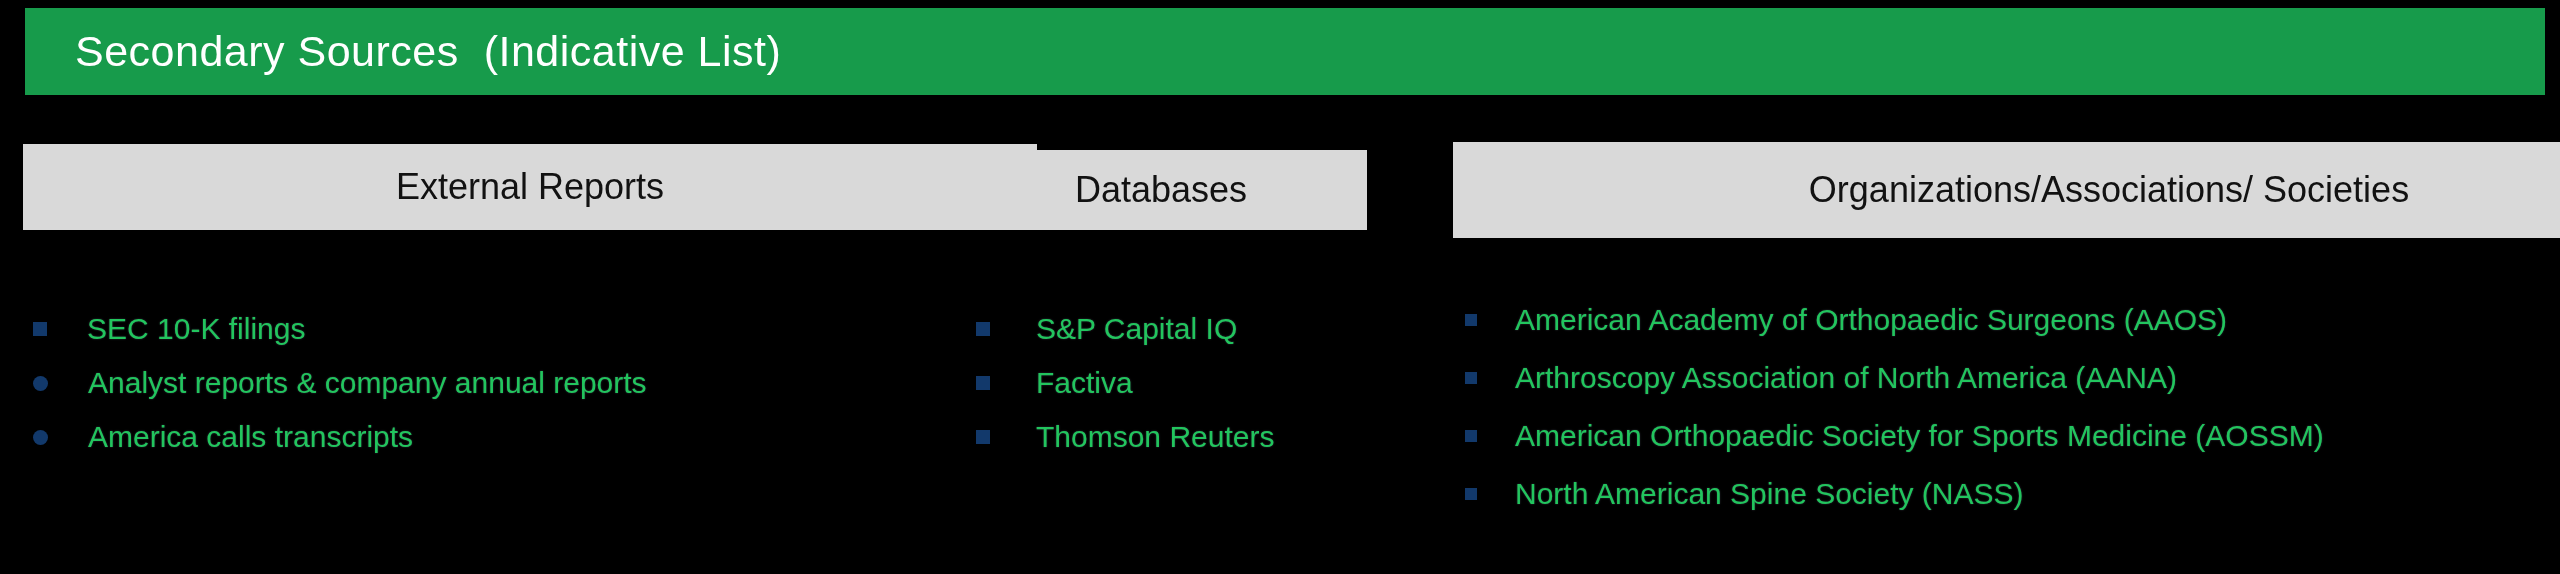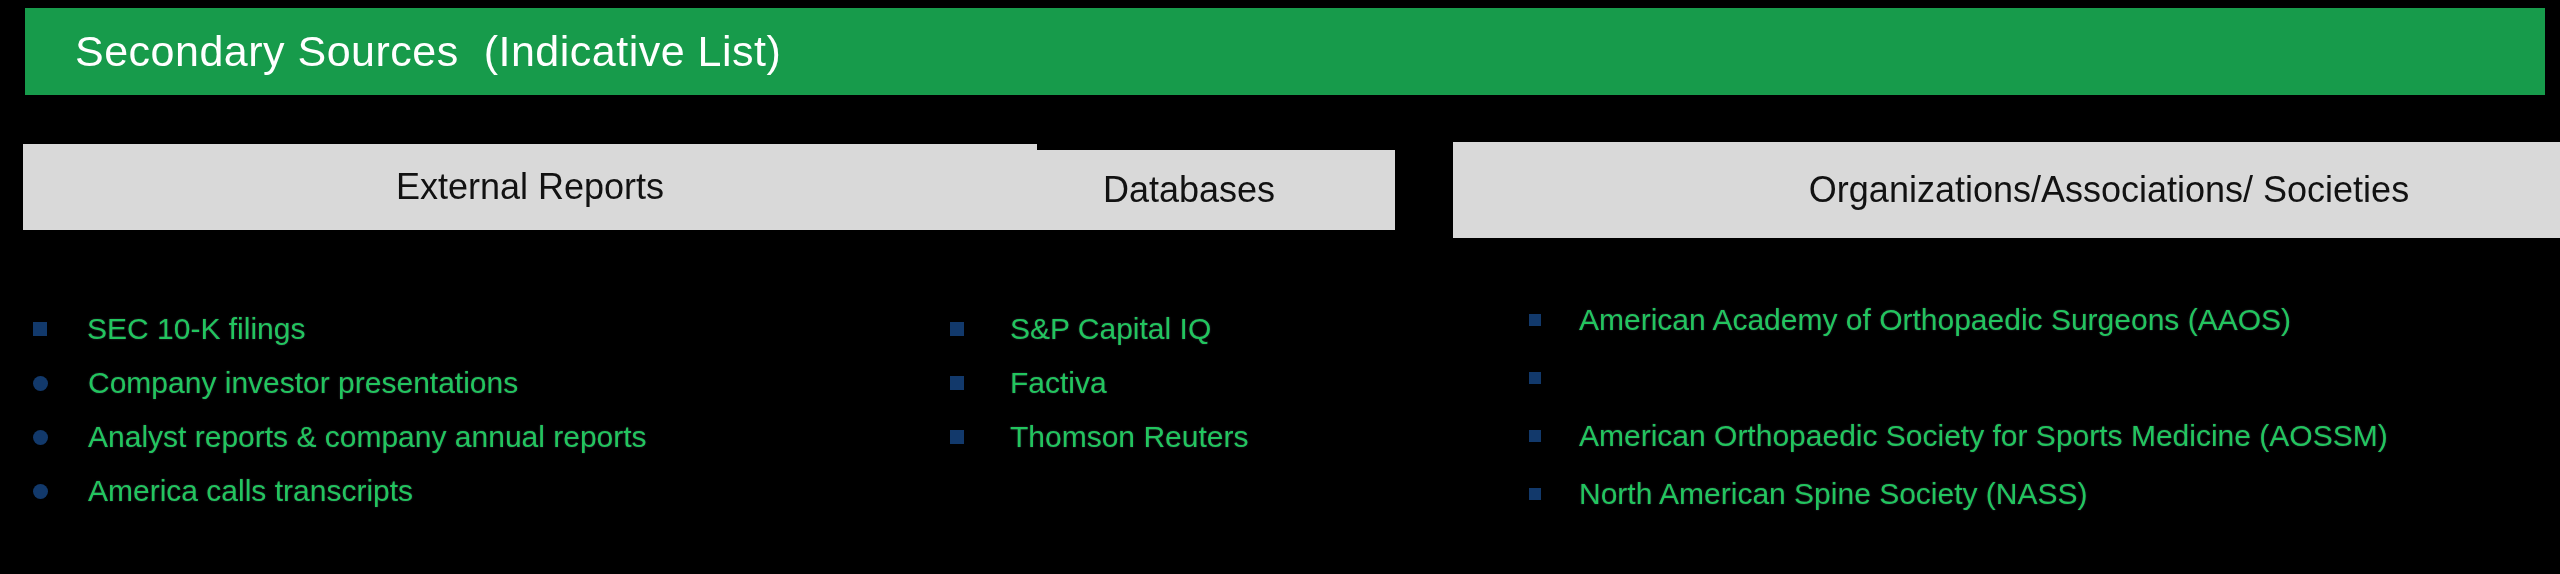--- a/index.html
+++ b/index.html
@@ -24,28 +24,28 @@
   }
 
   
   .bar{
     position:absolute;background:#D9D9D9;
     display:flex;align-items:center;justify-content:center;
     color:#121212;font-size:36px;
   }
   .bar-text{white-space:pre;}
   .bar1{left:23px;top:144px;width:1014px;height:86px;}
-  .bar2{left:955px;top:150px;width:412px;height:80px;margin-left:28px;}
+  .bar2{left:955px;top:150px;width:412px;height:80px;}
   .bar3{left:1453px;top:142px;width:1312px;height:96px;}
 
   
   ul.list{position:absolute;margin:0;padding:0;list-style:none;}
   .list1{left:33px;top:302px;}
-  .list2{left:950px;top:302px;}
-  .list3{left:1529px;top:291px;}
+  .list2{left:976px;top:302px;}
+  .list3{left:1465px;top:291px;}
   .list li{display:flex;align-items:center;height:54px;}
   .list3 li{height:58px;}
 
   .bullet{flex:0 0 auto;background:#12396B;}
   .sq{width:14px;height:14px;}
   .ci{width:15px;height:15px;border-radius:50%;}
   .sq-s{width:12px;height:12px;}
 
   .itext{
     font-size:30px;color:#22c55e;
@@ -65,24 +65,20 @@
     <span class="title-text">Secondary Sources  (Indicative List)</span>
   </header>
 
   <div class="bar bar1">
     <span class="bar-text">External Reports</span>
   </div>
   <ul class="list list1">
     <li>
       <span class="bullet sq"></span>
       <span class="itext">SEC 10-K filings</span>
-    </li>
-    <li>
-      <span class="bullet ci"></span>
-      <span class="itext">Company investor presentations</span>
     </li>
     <li>
       <span class="bullet ci"></span>
       <span class="itext">Analyst reports &amp; company annual reports</span>
     </li>
     <li>
       <span class="bullet ci"></span>
       <span class="itext">America calls transcripts</span>
     </li>
   </ul>
@@ -108,20 +104,21 @@
   <div class="bar bar3">
     <span class="bar-text">Organizations/Associations/ Societies</span>
   </div>
   <ul class="list list3">
     <li>
       <span class="bullet sq-s bullet sq-s"></span>
       <span class="itext">American Academy of Orthopaedic Surgeons (AAOS)</span>
     </li>
     <li>
       <span class="bullet sq-s"></span>
+      <span class="itext">Arthroscopy Association of North America (AANA)</span>
     </li>
     <li>
       <span class="bullet sq-s"></span>
       <span class="itext">American Orthopaedic Society for Sports Medicine (AOSSM)</span>
     </li>
     <li>
       <span class="bullet sq-s"></span>
       <span class="itext">North American Spine Society (NASS)</span>
     </li>
   </ul>

